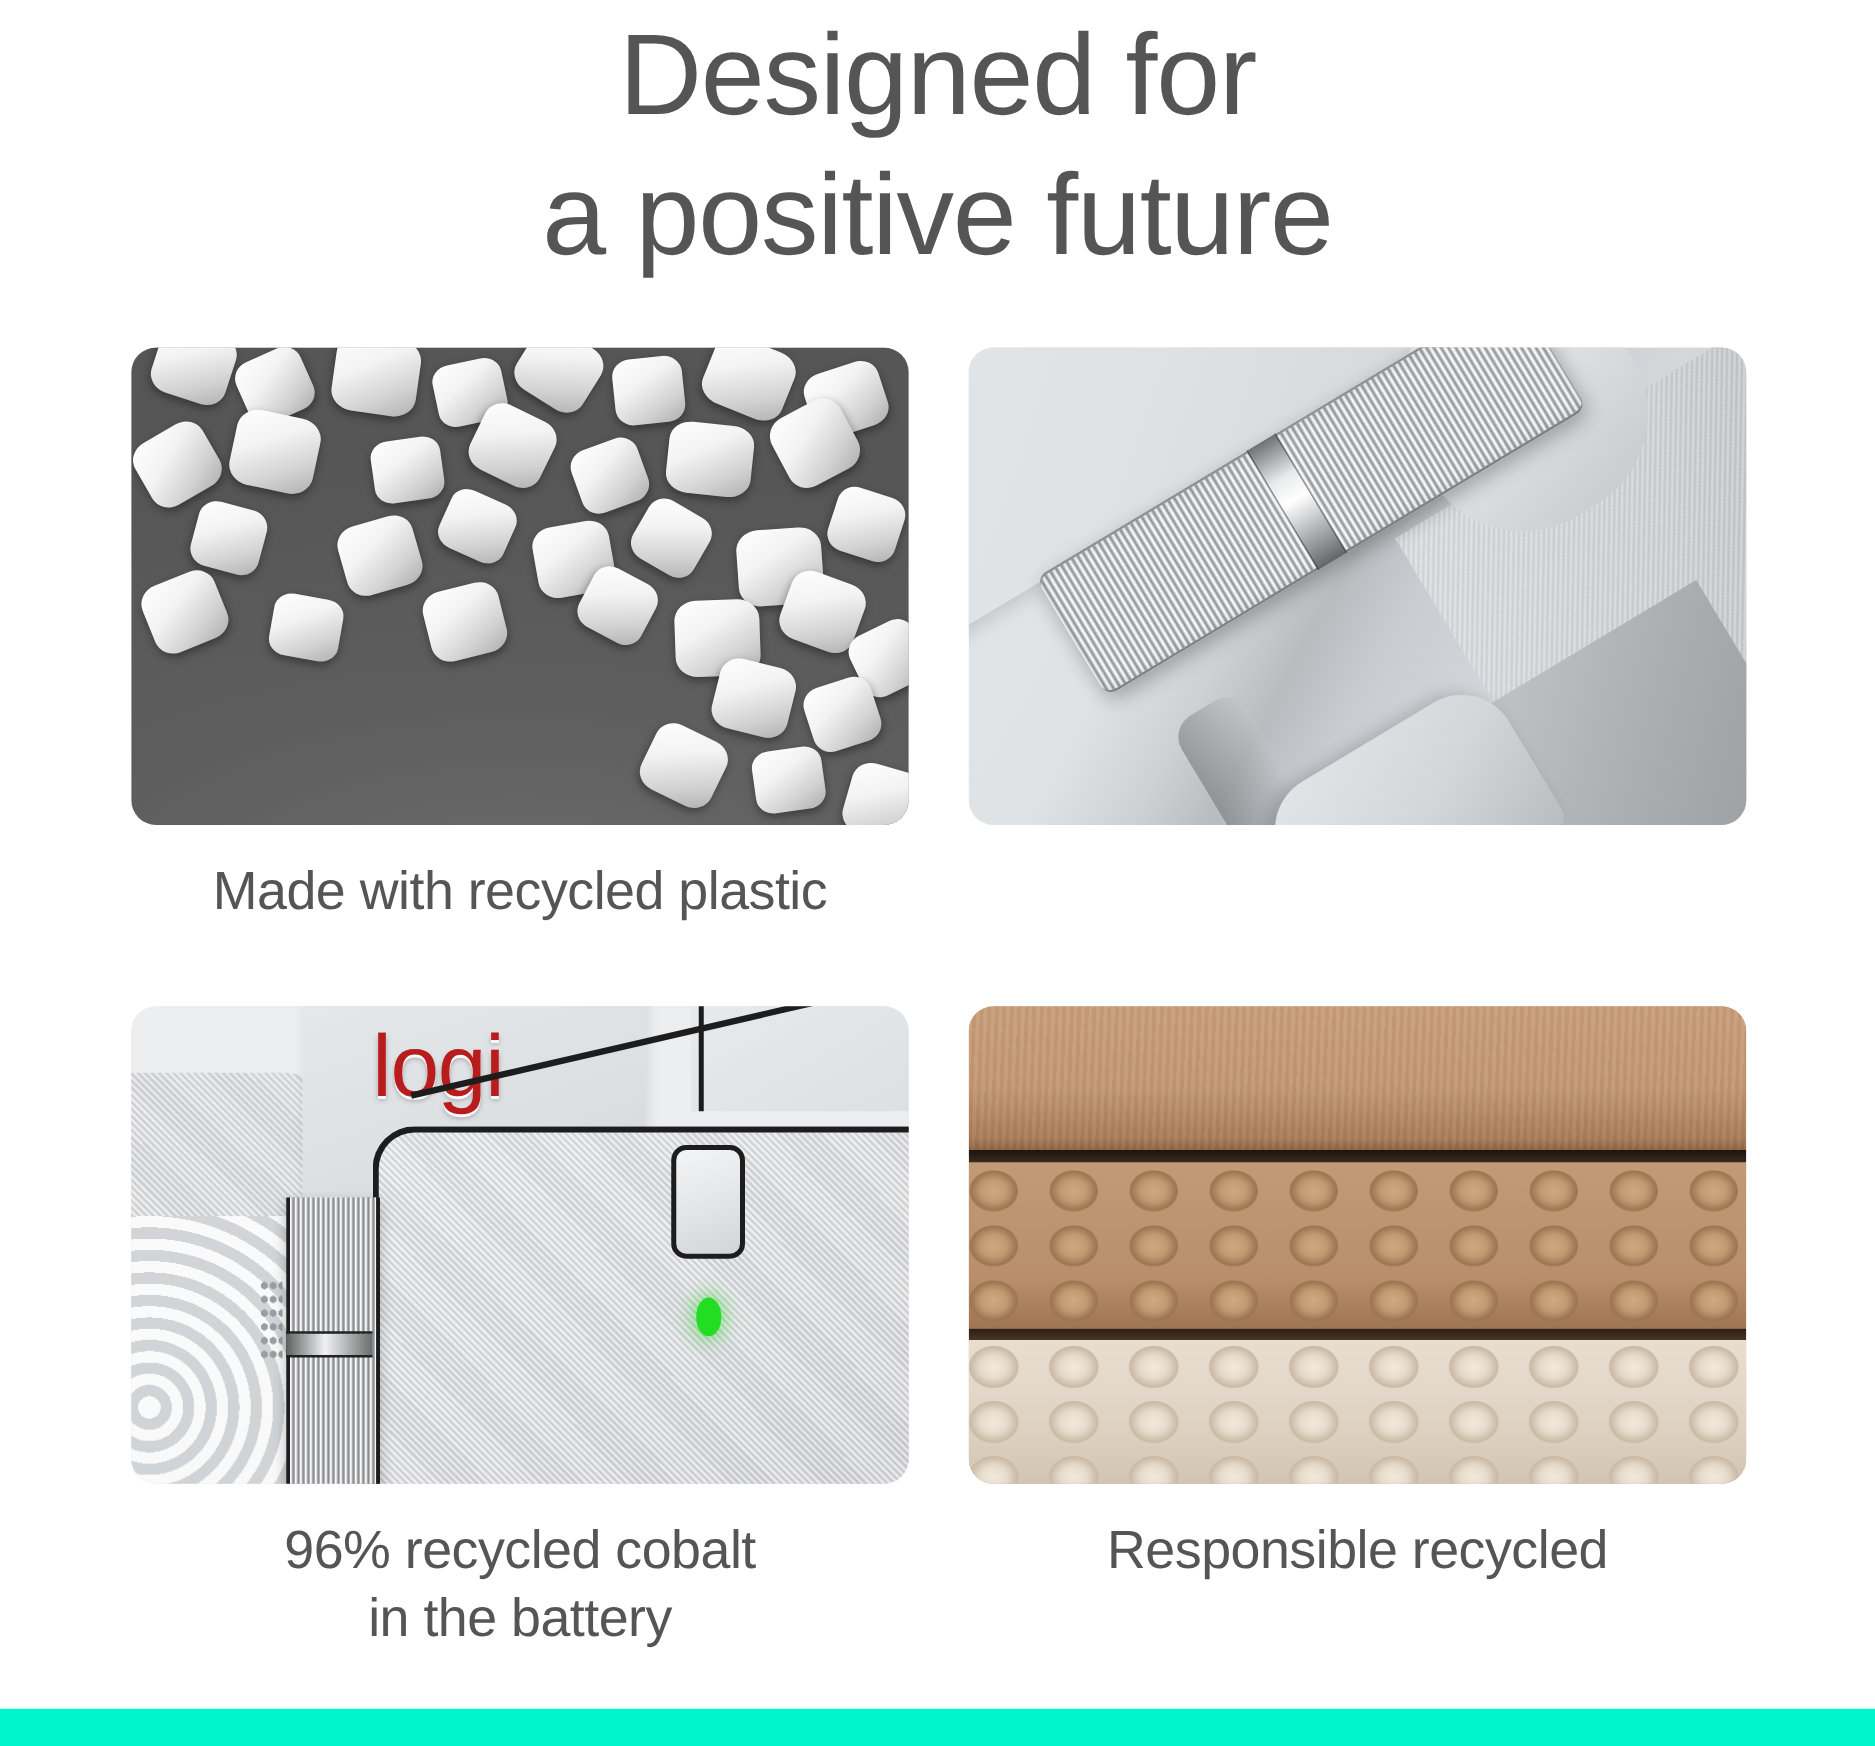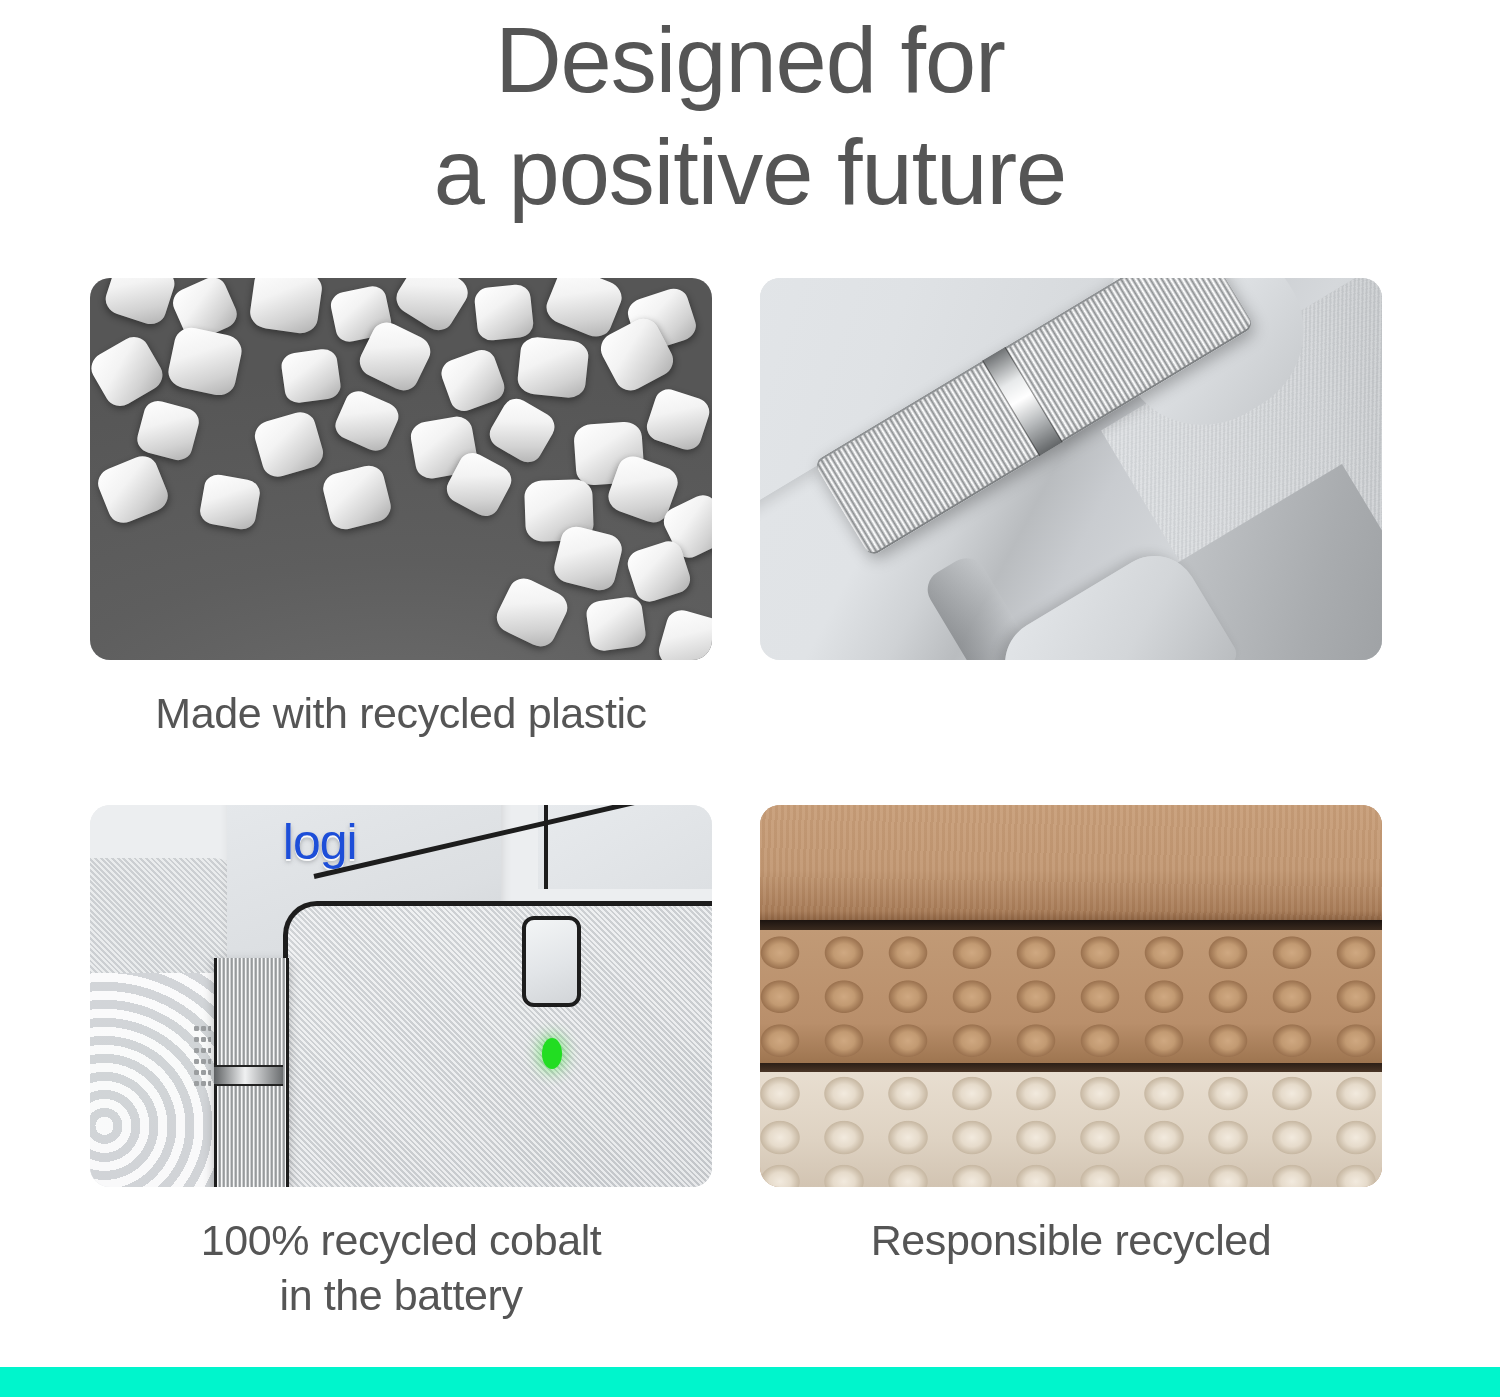--- a/index.html
+++ b/index.html
@@ -28,21 +28,21 @@
     font-weight: 400;
     letter-spacing: -1px;
     padding-top: 4px;
     box-sizing: border-box;
   }
   .headline .l1, .headline .l2 { display: block; }
 
   
   .grid {
     position: absolute;
-    left: 90px;
+    left: 105px;
     top: 278px;
     width: 1292px;
     height: 910px;
   }
   .cell {
     position: absolute;
     width: 622px;
   }
   .cell.c0 { left: 0;     top: 0;   }
   .cell.c1 { left: 670px; top: 0;   }
@@ -194,23 +194,23 @@
     position: absolute;
     left: 22%; top: -6%;
     width: 44%; height: 56%;
     background: linear-gradient(160deg, #e6e9ec 0%, #dcdfe2 60%, #cfd2d5 100%);
     border-radius: 0 0 0 28px;
     box-shadow: 2px 4px 10px rgba(0,0,0,.10);
   }
   .logi-wordmark {
     position: absolute;
     left: 31%; top: 2%;
-    font-size: 50px;
+    font-size: 70px;
     font-weight: 400;
-    color: #1d4ed8;
+    color: #b91c1c;
     letter-spacing: -1px;
     text-shadow:
       0 2px 0 rgba(255,255,255,.9),
       0 3px 4px rgba(110,113,116,.55);
     font-family: "Liberation Sans", sans-serif;
   }
   .logi-top-right {
     position: absolute;
     right: 0; top: -4%;
     width: 28%; height: 26%;
@@ -435,21 +435,21 @@
       <div class="logi-wordmark">logi</div>
       <div class="logi-main-panel"></div>
       <div class="logi-seam-diag"></div>
       <div class="logi-dots"></div>
       <div class="logi-wheel"></div>
       <div class="logi-wheel-band"></div>
       <div class="logi-button"></div>
       <div class="logi-led" style="background: rgb(34, 221, 34);"></div>
     </div>
     <div class="caption">
-      <span class="cl">100% recycled cobalt</span>
+      <span class="cl">96% recycled cobalt</span>
       <span class="cl">in the battery</span>
     </div>
   </div>
 
   <div class="cell c3">
     <div class="thumb">
       <div class="pkg-bg"></div>
       <div class="pkg-band pkg-top"></div>
       <div class="pkg-band pkg-seam1"></div>
       <div class="pkg-band pkg-mid">

